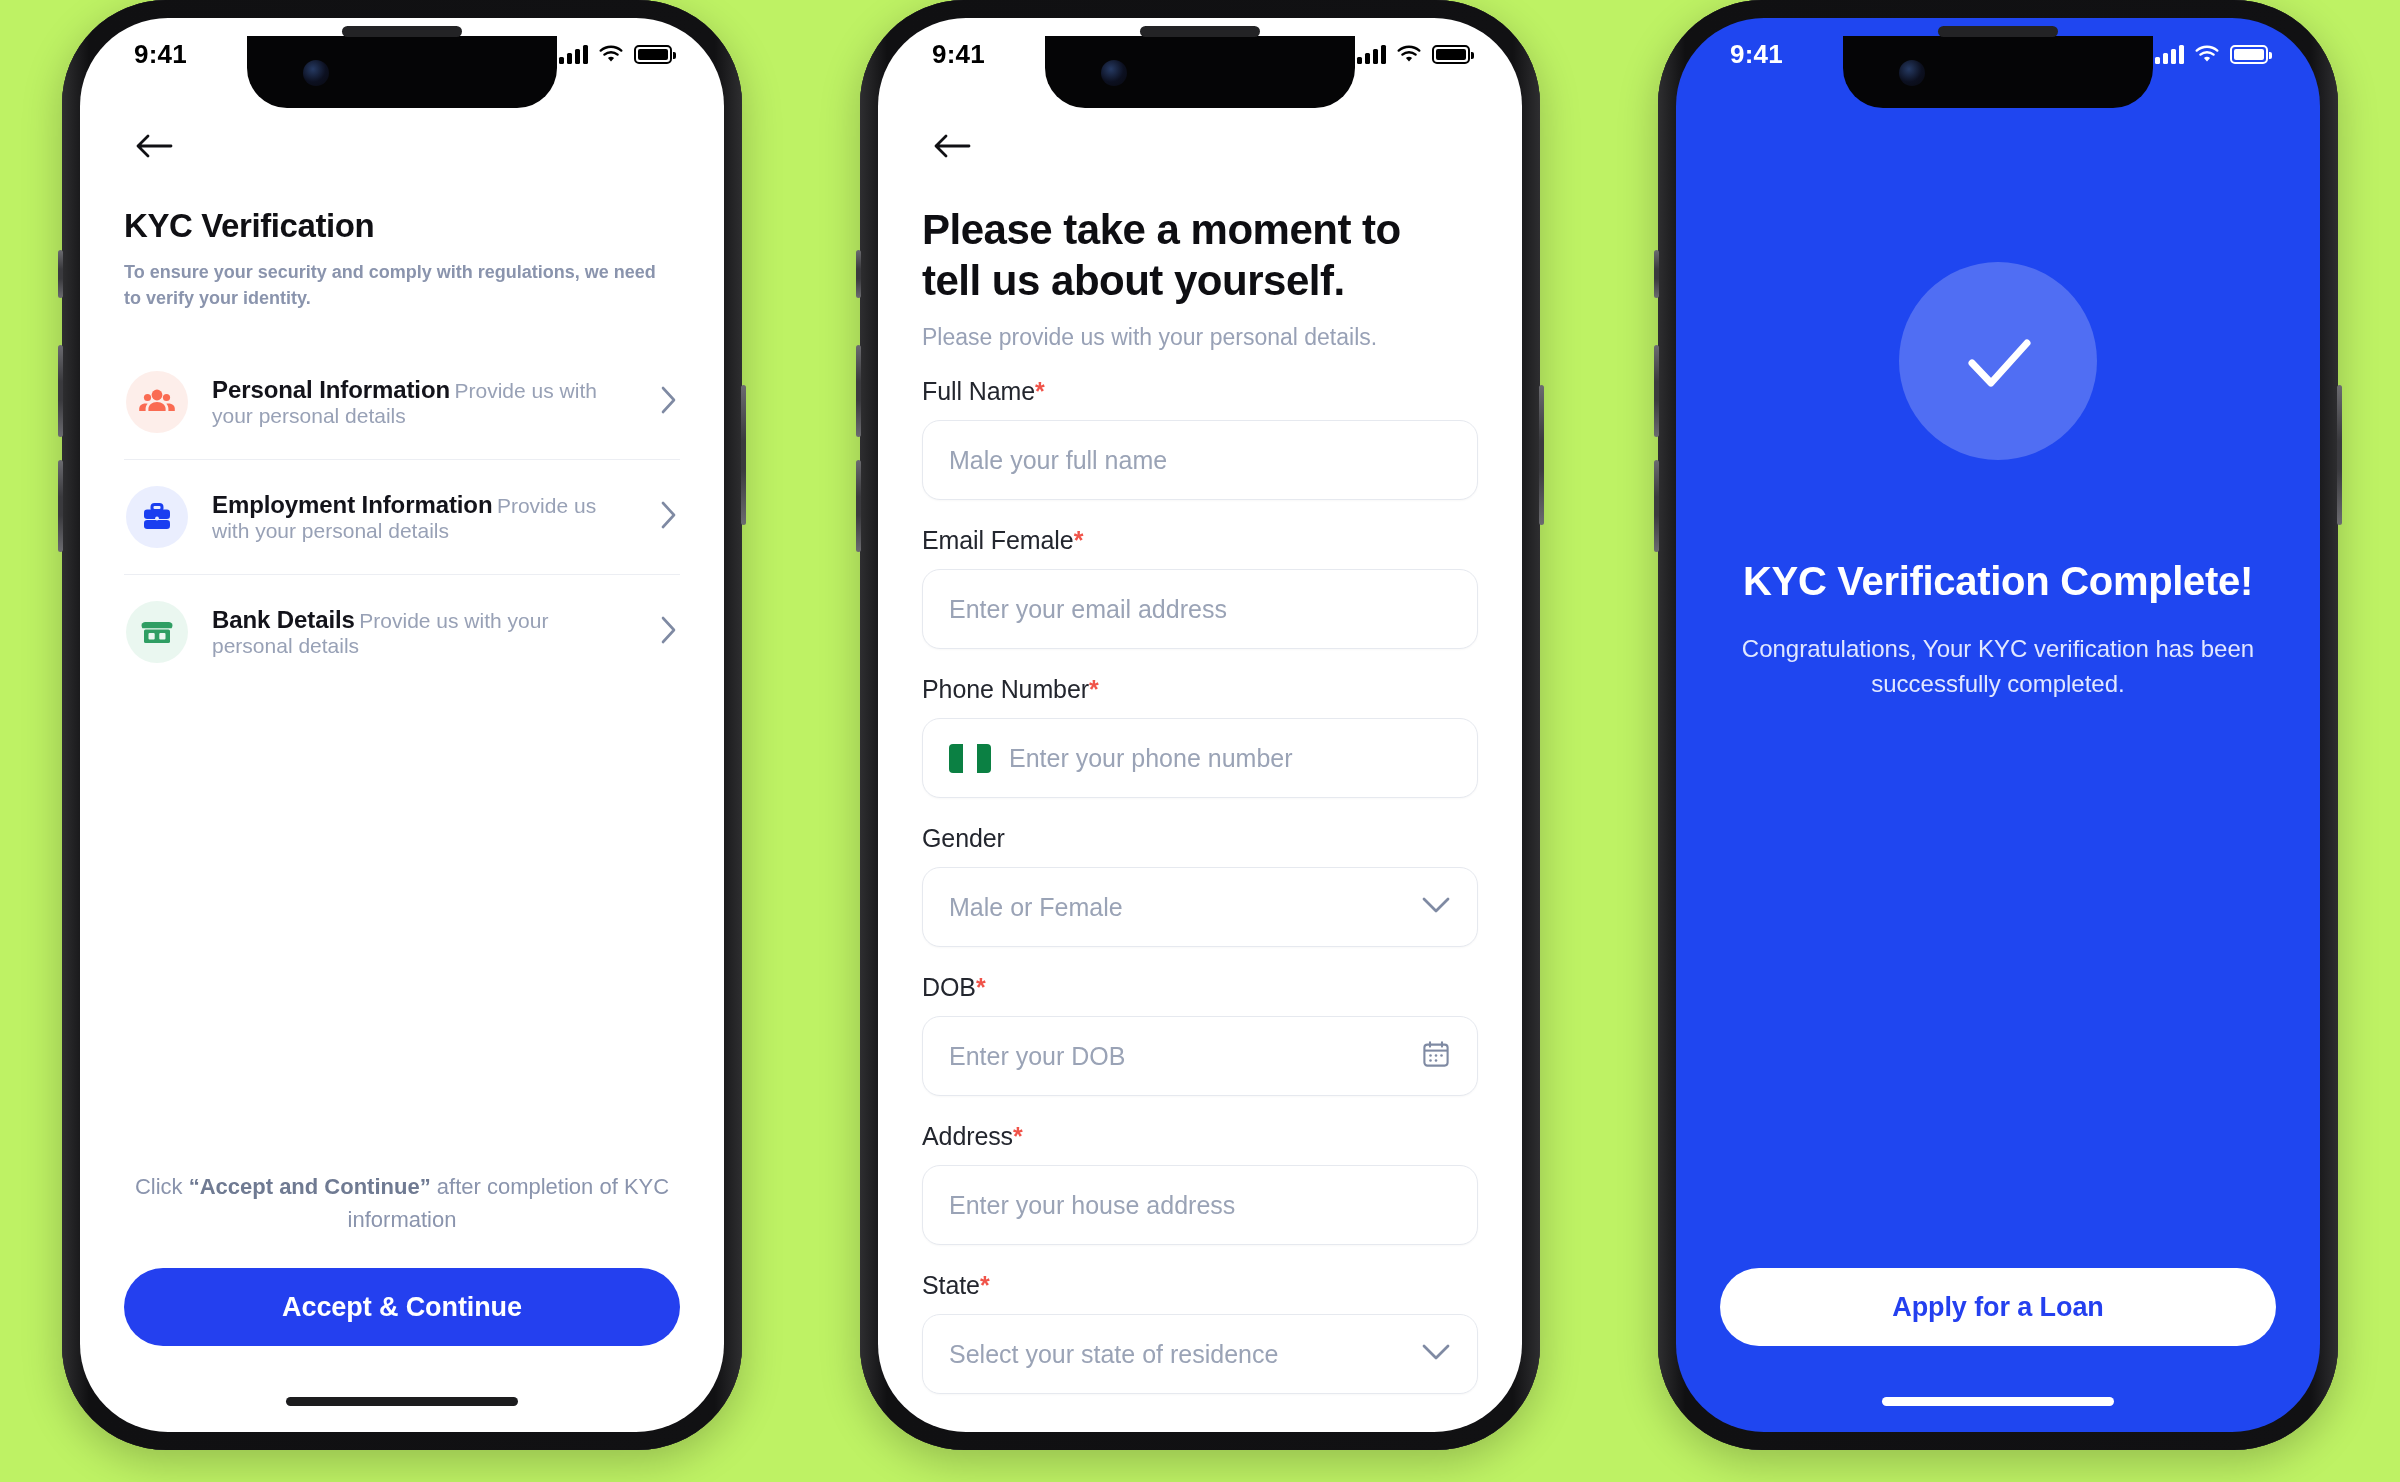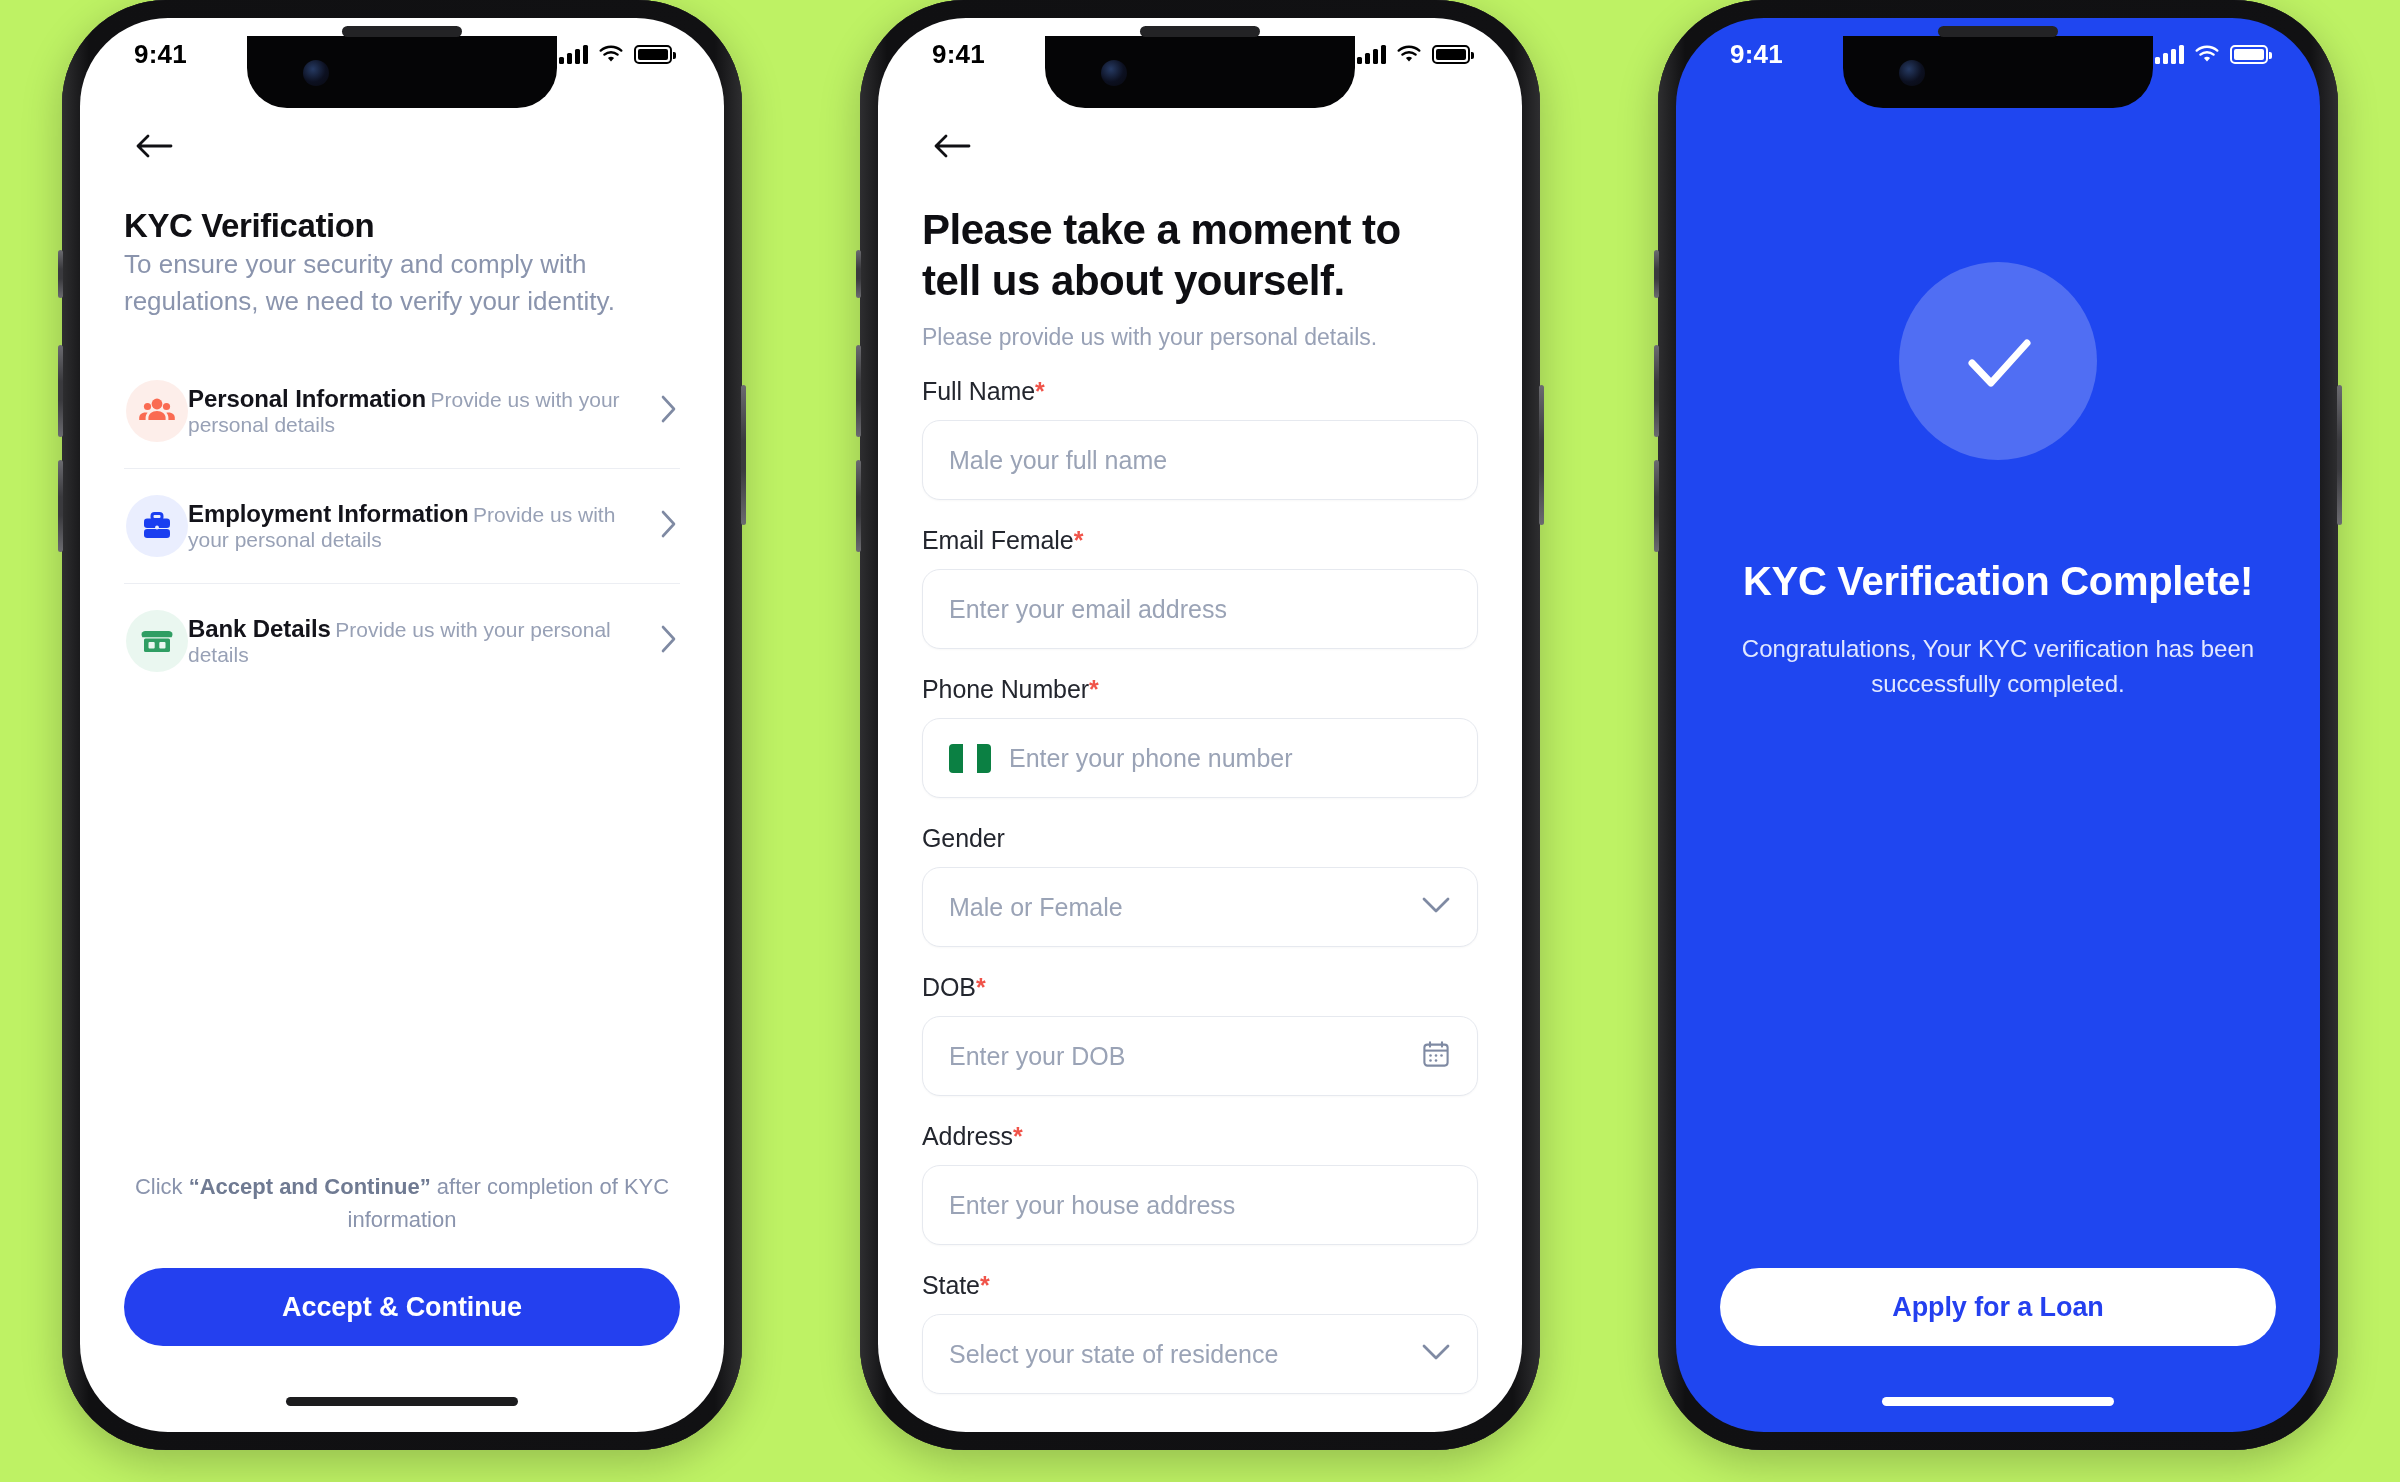--- a/index.html
+++ b/index.html
@@ -120,31 +120,31 @@
   h1.title {
     font-size: 33px; font-weight: 700; color: #101014;
     letter-spacing: -0.4px; margin-top: 34px; line-height: 1.12;
   }
   h1.title2 {
     font-size: 42px; font-weight: 700; color: #0e0e12;
     letter-spacing: -0.5px; margin-top: 30px; line-height: 1.22;
     max-width: 520px;
   }
   p.subtitle {
-    font-size: 26px; color: #8a94ad; line-height: 1.42;
-    margin-top: 1px; max-width: 540px; font-weight: 400;
+    font-size: 18px; color: #8a94ad; line-height: 1.42;
+    margin-top: 15px; max-width: 540px; font-weight: 700;
   }
   p.subtitle2 {
     font-size: 23px; color: #98a1b6; margin-top: 18px; font-weight: 400;
   }
 
   
   .kyc-list { margin-top: 34px; }
   .kyc-item {
-    display: flex; align-items: center; 
+    display: flex; align-items: center; gap: 24px;
     padding: 26px 2px 26px 2px;
     cursor: pointer;
   }
   .kyc-item + .kyc-item { border-top: 1.5px solid #eceef3; }
   .kyc-icon {
     width: 62px; height: 62px; border-radius: 50%;
     flex: 0 0 auto;
     display: flex; align-items: center; justify-content: center;
   }
   .kyc-text { flex: 1 1 auto; min-width: 0; }

